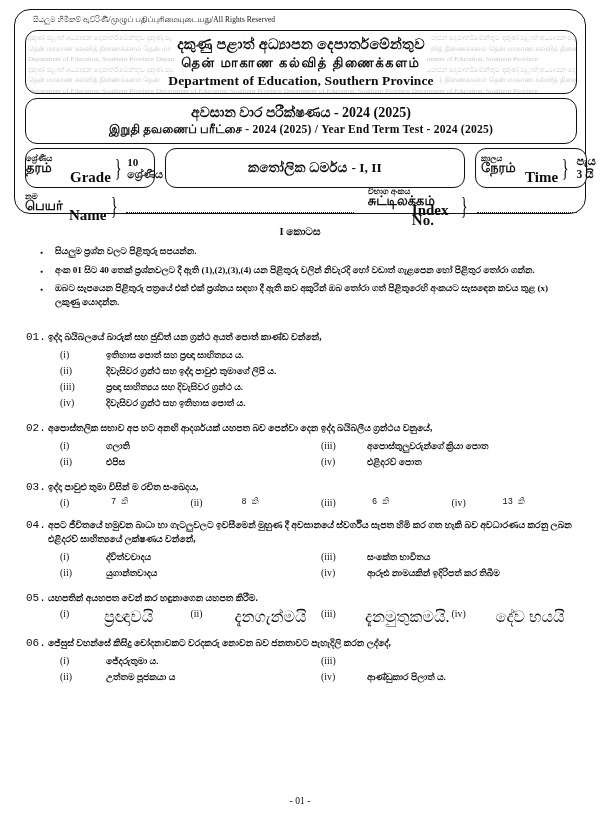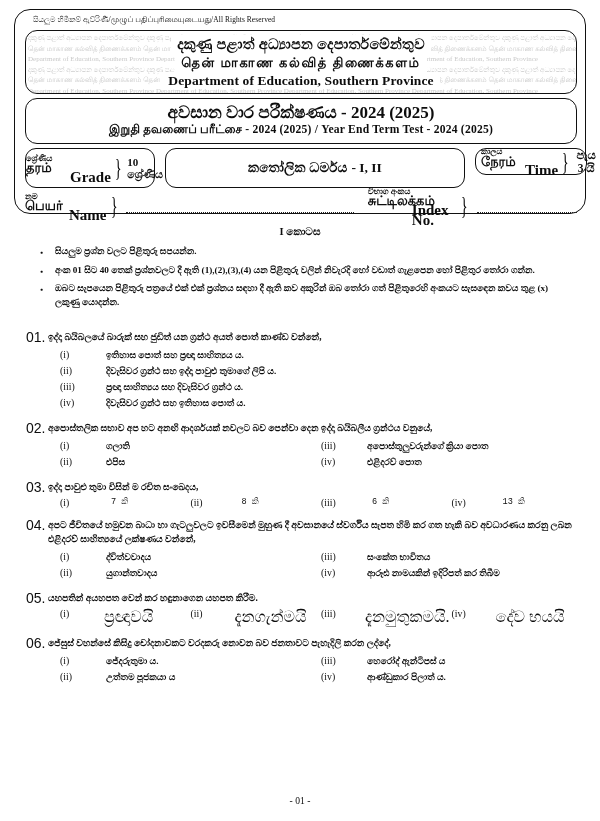--- a/index.html
+++ b/index.html
@@ -89,21 +89,21 @@
     left: 10px; top: 88px;
     width: 552px; height: 46px;
     border: 1.3px solid #111;
     border-radius: 12px;
     display: flex;
     flex-direction: column;
     align-items: center;
     justify-content: center;
     background: #fff;
   }
-  .exam-box .e1 { font-size: 17px; font-weight: 700; line-height: 17px; }
+  .exam-box .e1 { font-size: 14px; font-weight: 700; line-height: 17px; }
   .exam-box .e2 { font-size: 11.6px; font-weight: 700; line-height: 18px; letter-spacing: .2px; }
 
   
   .grade-box {
     position: absolute;
     left: 10px; top: 138px;
     width: 130px; height: 40px;
     border: 1.3px solid #111;
     border-radius: 11px;
     display: flex; align-items: center;
@@ -133,28 +133,28 @@
     border-radius: 11px;
     display: flex; align-items: center; justify-content: center;
     background: #fff;
   }
   .subject-box .sub-si { font-size: 13.5px; font-weight: 700; letter-spacing: .2px; }
   .subject-box .sub-pp { font-size: 13.5px; font-weight: 700; margin-left: 4px; }
 
   .time-box {
     position: absolute;
     left: 460px; top: 138px;
-    width: 112px; height: 27px;
+    width: 112px; height: 40px;
     border: 1.3px solid #111;
     border-radius: 11px;
     display: flex; align-items: center;
     padding-left: 5px;
     background: #fff;
   }
-  .time-val { font-size: 11.5px; font-weight: 700; margin-left: 3px; text-align: center; }
+  .time-val { font-size: 11.5px; font-weight: 700; margin-left: 3px; }
 
   
   .name-row {
     position: absolute;
     left: 10px; top: 182px;
     width: 552px; height: 28px;
     display: flex; align-items: center;
   }
   .dots {
     border-bottom: 1.2px dotted #222;
@@ -201,23 +201,23 @@
   .q { margin-bottom: 10px; position: relative; }
   .q-stem {
     display: flex;
     font-size: 9.3px;
     line-height: 14px;
     font-weight: 700;
     margin-bottom: 3px;
   }
   .q-num {
     width: 22px; flex: 0 0 22px;
-    font-family: Liberation Sans, sans-serif;
+    font-family: Liberation Mono, monospace;
     font-weight: 400;
-    font-size: 14px;
+    font-size: 11px;
   }
   .q-text { flex: 1; }
 
   .opts-1col { padding-left: 34px; }
   .opt-line {
     display: flex;
     font-size: 9.2px;
     line-height: 16px;
     font-weight: 700;
   }
@@ -362,21 +362,21 @@
         <div class="opt-line">
           <span class="opt-key">(iv)</span>
           <span class="opt-val">දිවැසිවර ග්‍රන්ථ සහ ඉතිහාස පොත් ය.</span>
         </div>
       </div>
     </div>
 
     <div class="q">
       <div class="q-stem">
         <span class="q-num">02.</span>
-        <span class="q-text">අපොස්තලික සභාව අප හට අනඟි ආදර්ශයක් නවලට බව පෙන්වා දෙන ඉද්දා බයිබලීය ග්‍රන්ථය වනුයේ,</span>
+        <span class="q-text">අපොස්තලික සභාව අප හට අනඟි ආදර්ශයක් යහපත බව පෙන්වා දෙන ඉද්දා බයිබලීය ග්‍රන්ථය වනුයේ,</span>
       </div>
       <div class="opts-2col">
         <div class="col left">
           <div class="opt-line">
             <span class="opt-key">(i)</span>
             <span class="opt-val">ගලාති</span>
           </div>
           <div class="opt-line">
             <span class="opt-key">(ii)</span>
             <span class="opt-val">එපිස</span>
@@ -486,21 +486,20 @@
             <span class="opt-val">ජේදරුතුමා ය.</span>
           </div>
           <div class="opt-line">
             <span class="opt-key">(ii)</span>
             <span class="opt-val">උත්තම පූජකයා ය</span>
           </div>
         </div>
         <div class="col right">
           <div class="opt-line">
             <span class="opt-key">(iii)</span>
-            <span class="opt-val">හෙරෝද් ඇන්ටිපස් ය</span>
           </div>
           <div class="opt-line">
             <span class="opt-key">(iv)</span>
             <span class="opt-val">ආණ්ඩුකාර පිලාත් ය.</span>
           </div>
         </div>
       </div>
     </div>
 
   </div>

